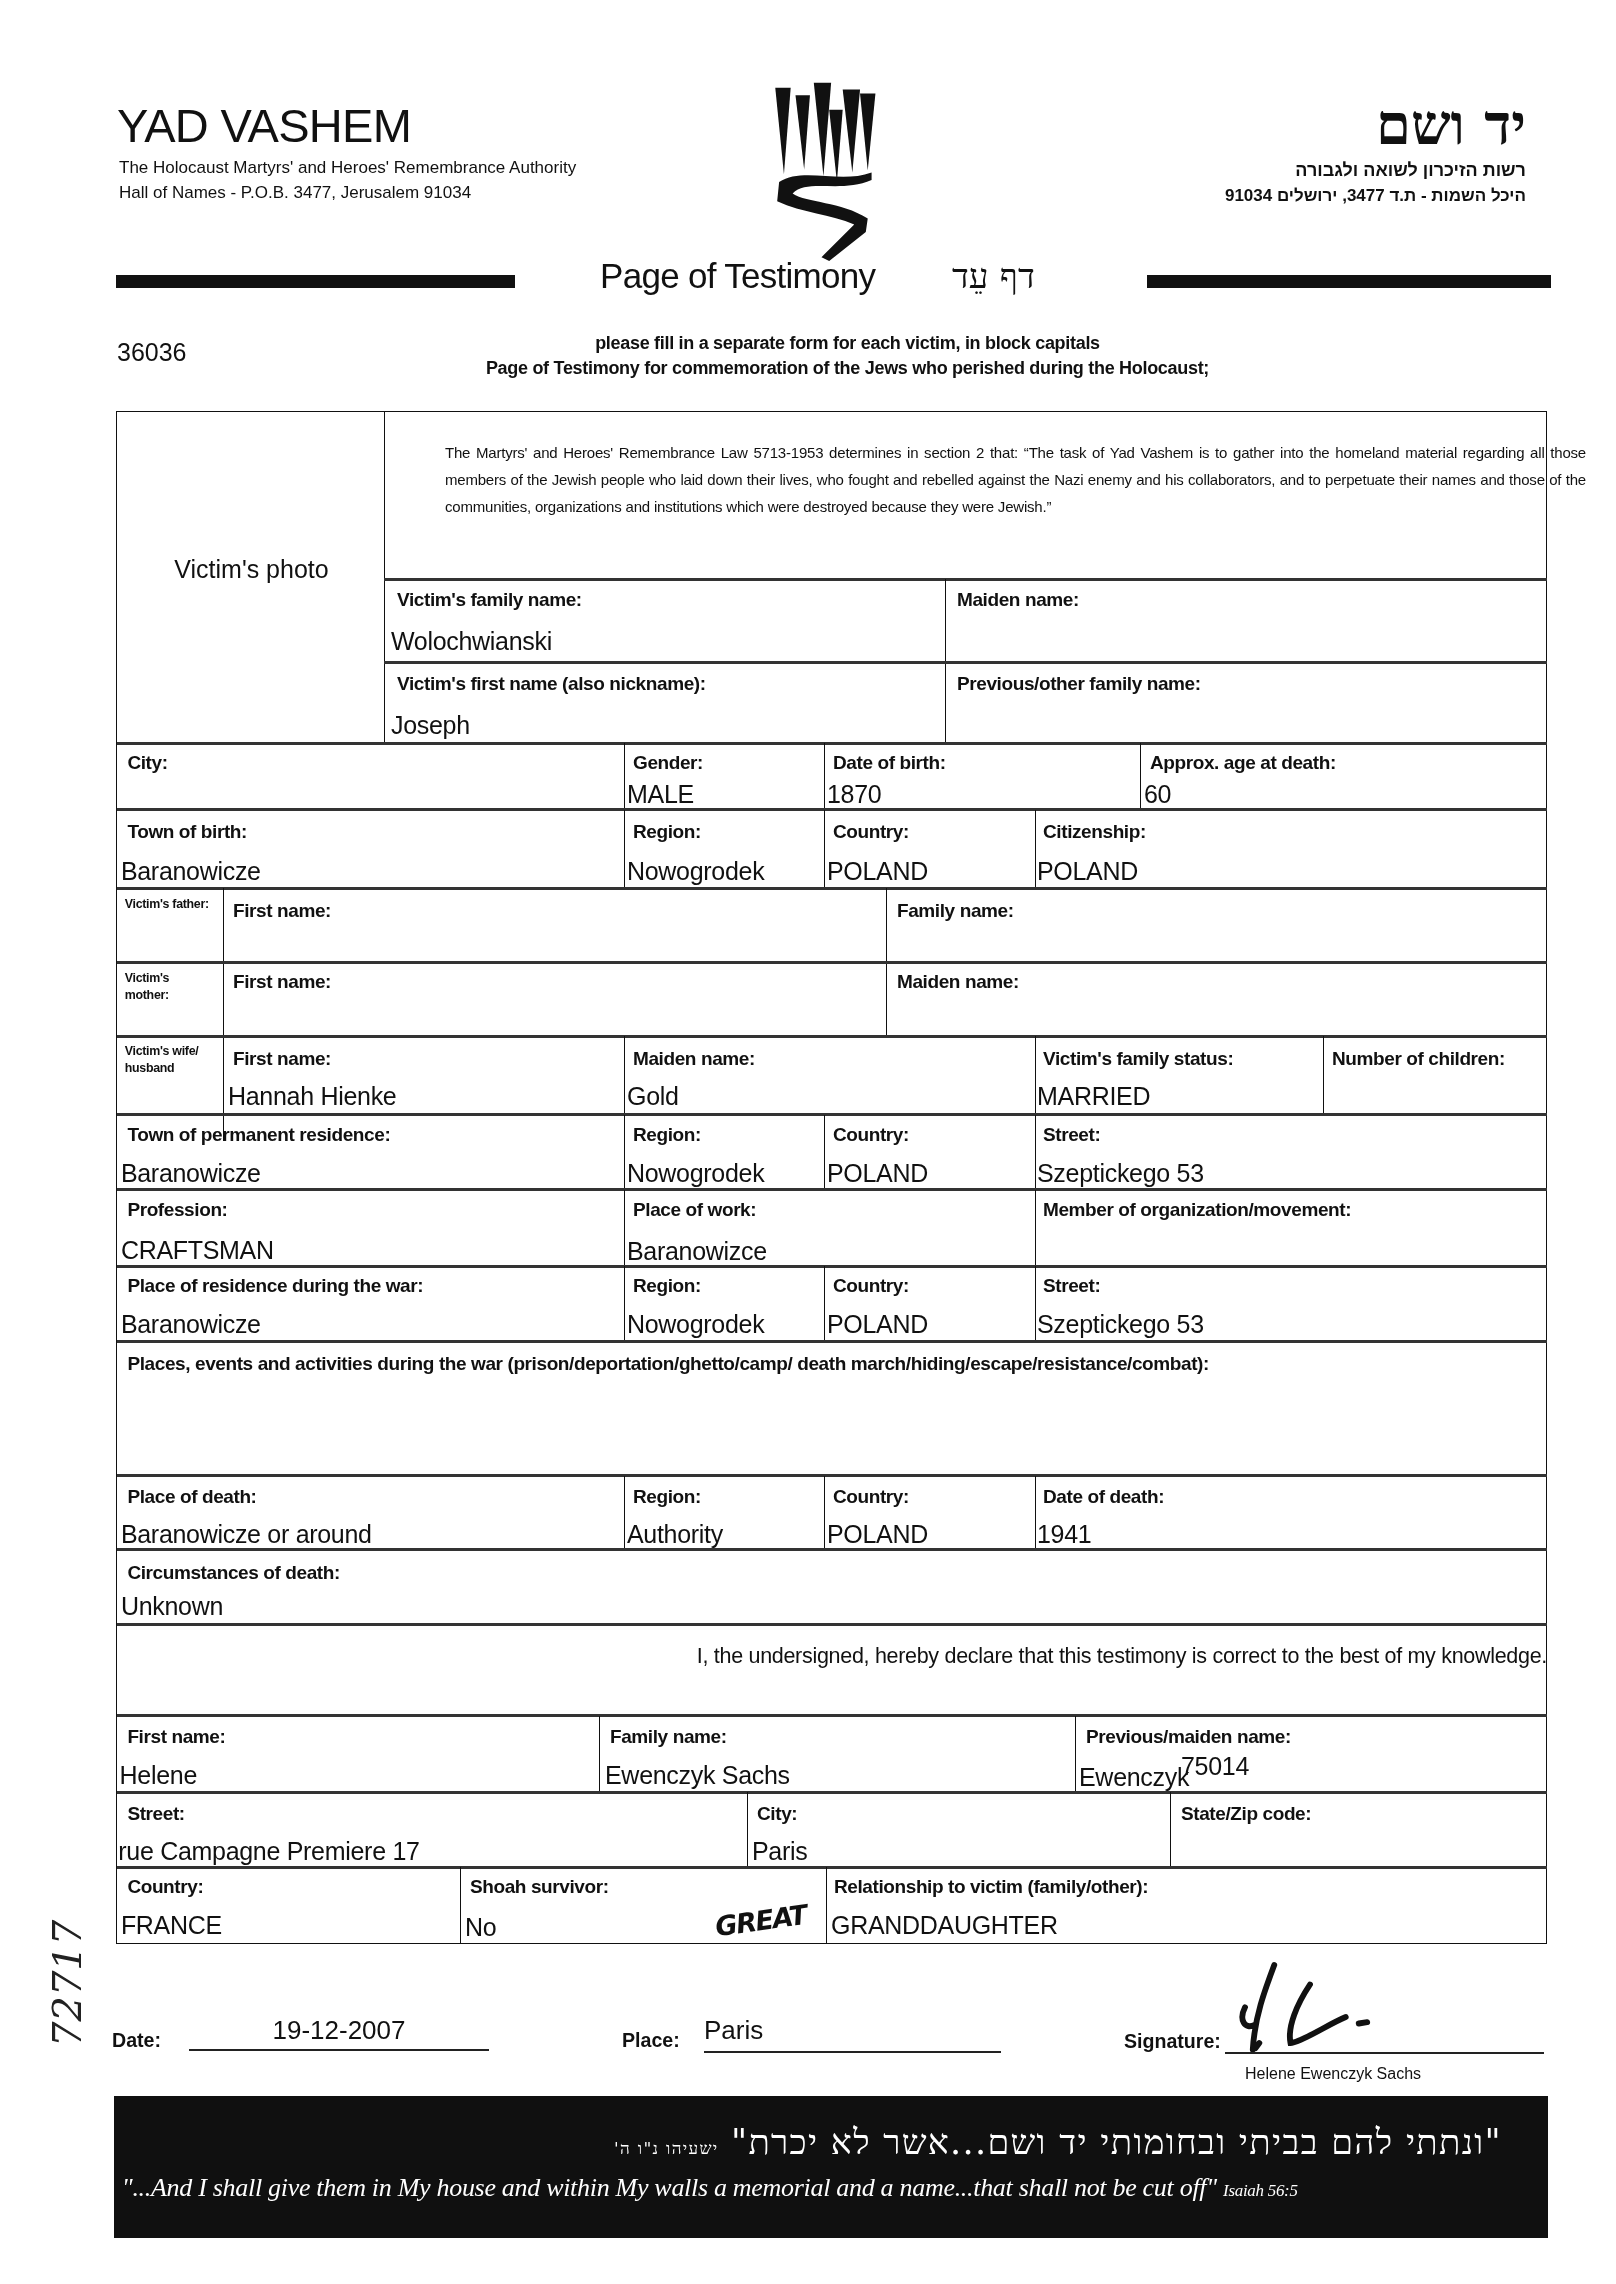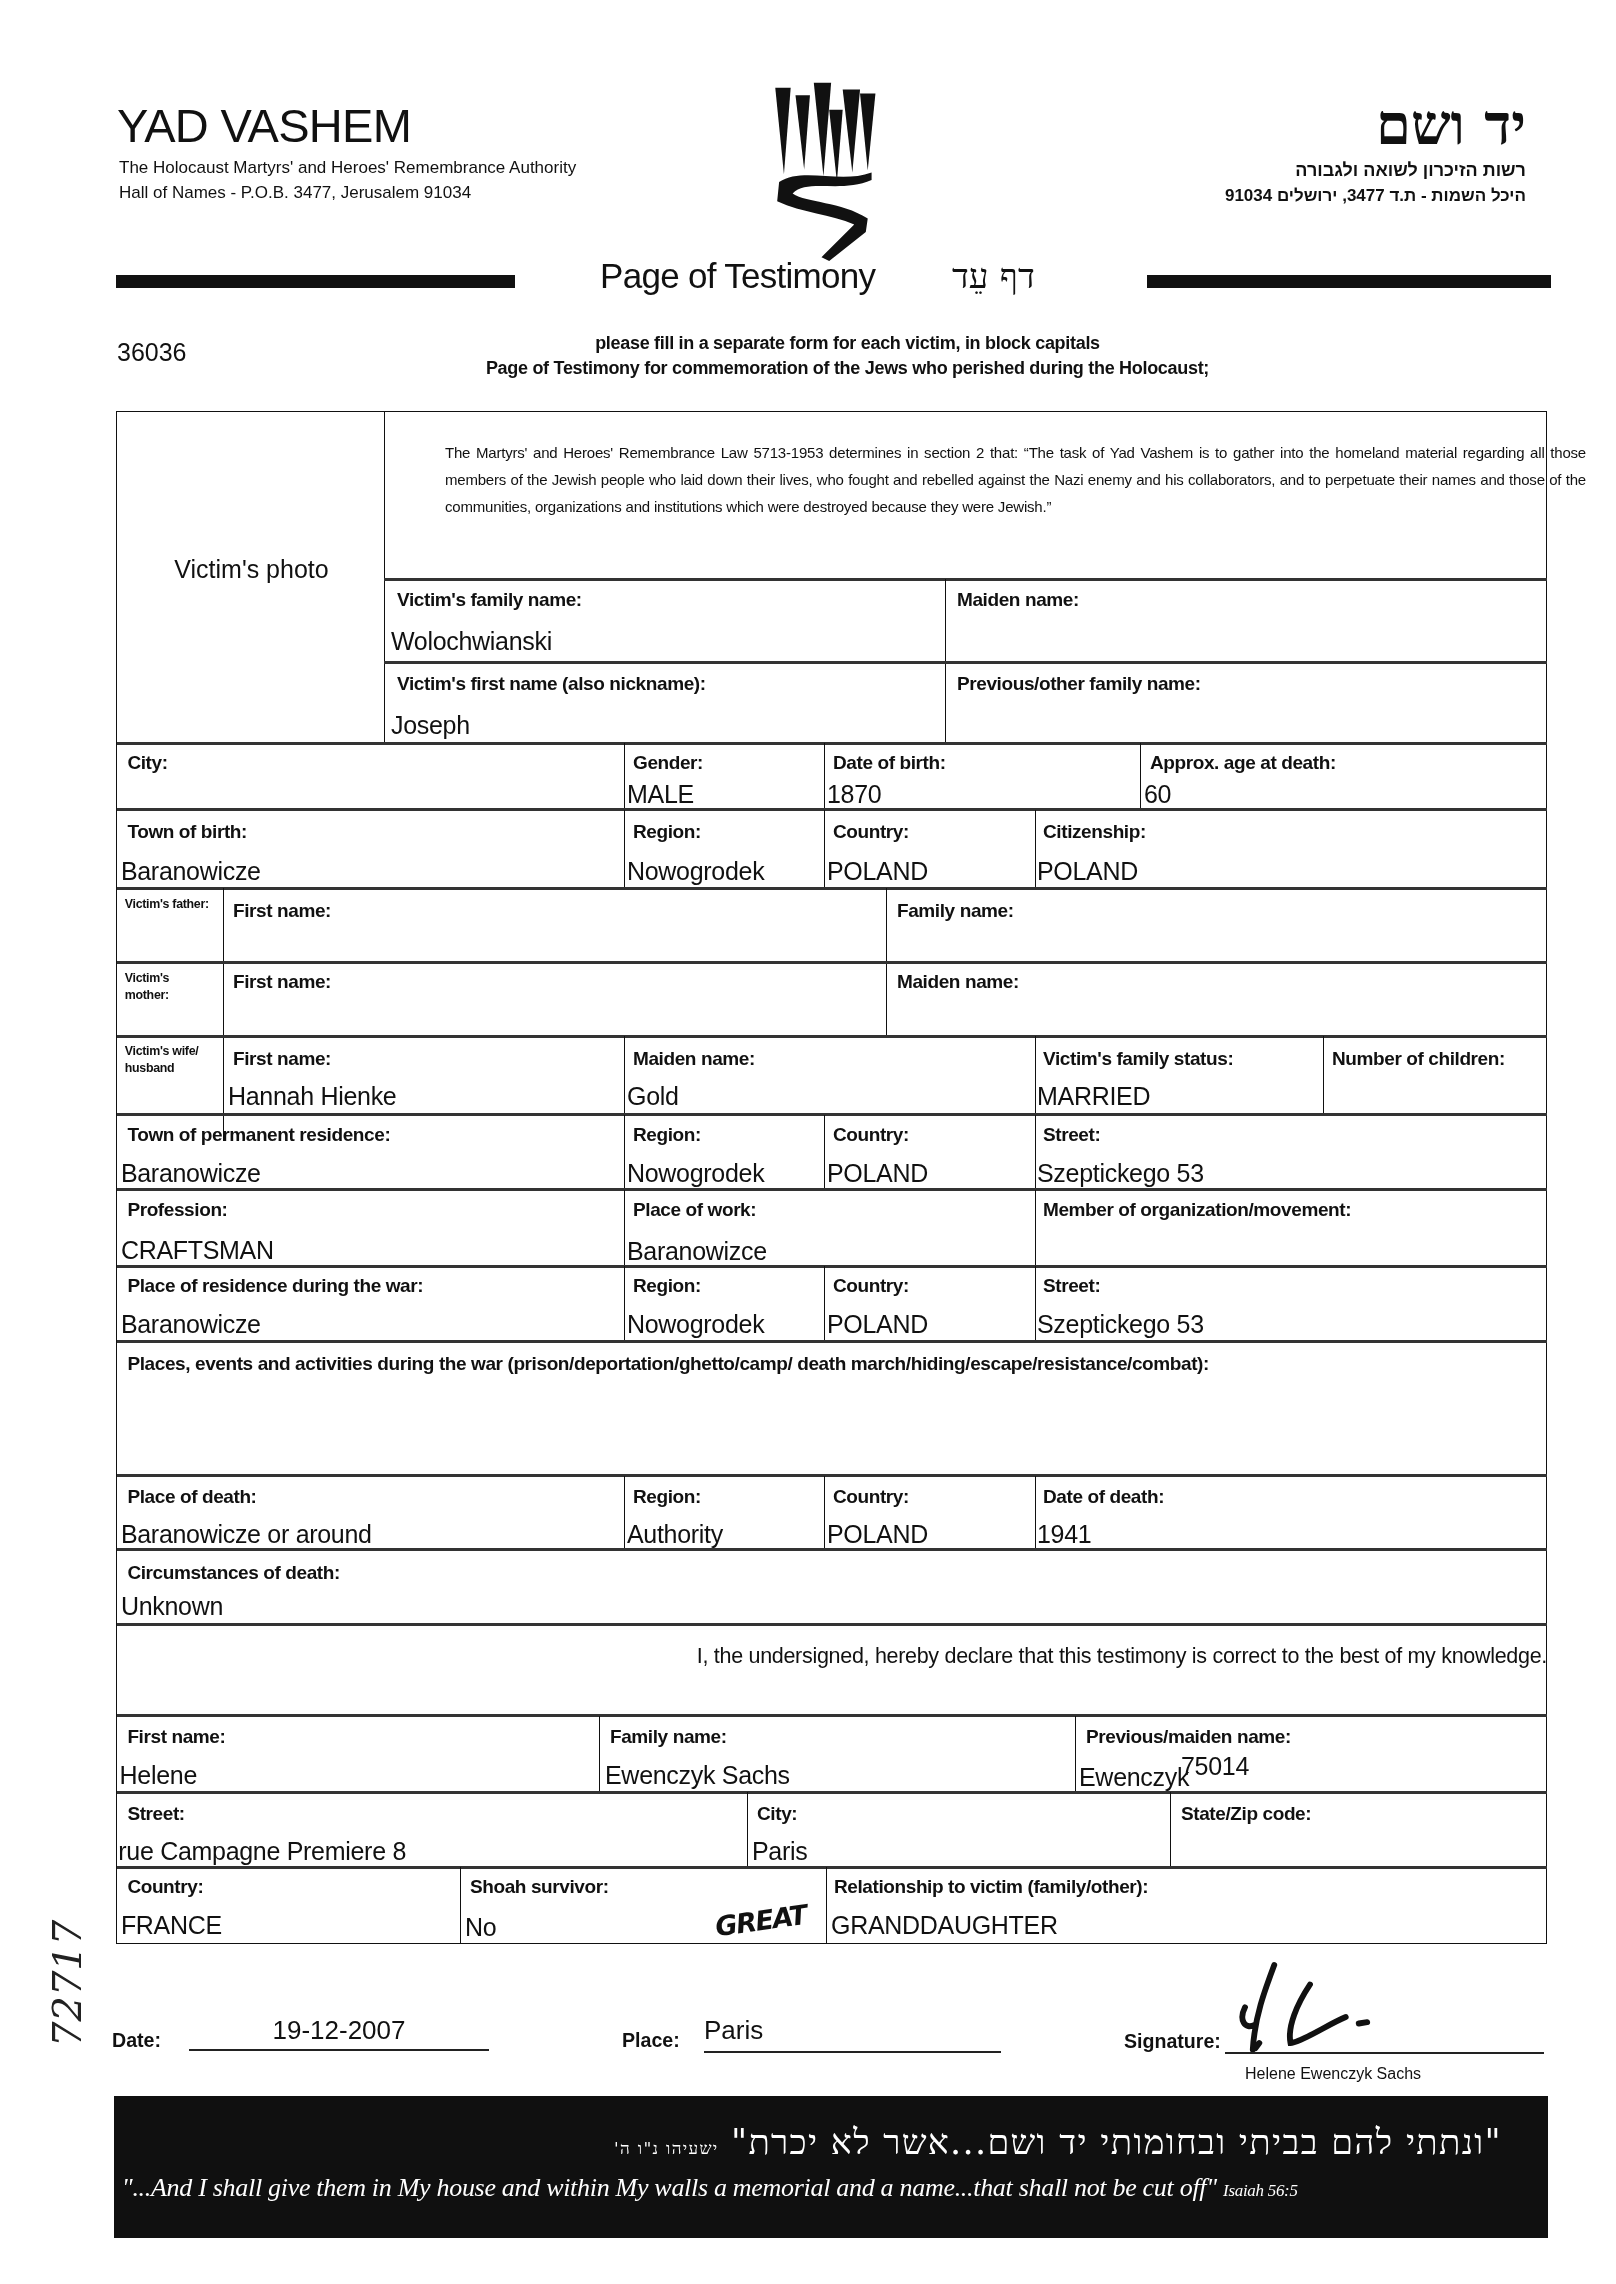--- a/index.html
+++ b/index.html
@@ -235,21 +235,21 @@
   <div class="val" style="left:2.6px; top:1349px;">Helene</div>
   <div class="lbl" style="left:493px; top:1314px;">Family name:</div>
   <div class="val" style="left:488px; top:1349px;">Ewenczyk Sachs</div>
   <div class="lbl" style="left:969px; top:1314px;">Previous/maiden name:</div>
   <div class="val" style="left:962px; top:1351px;">Ewenczyk</div>
 
   <div class="hline" style="left:0; top:1379px; width:1430px;"></div>
   <div class="vline" style="left:630px; top:1380px; height:75px;"></div>
   <div class="vline" style="left:1053px; top:1380px; height:75px;"></div>
   <div class="lbl" style="left:10.4px; top:1391px;">Street:</div>
-  <div class="val" style="left:1.3px; top:1425px;">rue Campagne Premiere 8</div>
+  <div class="val" style="left:1.3px; top:1425px;">rue Campagne Premiere 17</div>
   <div class="lbl" style="left:640px; top:1391px;">City:</div>
   <div class="val" style="left:635px; top:1425px;">Paris</div>
   <div class="lbl" style="left:1064px; top:1391px;">State/Zip code:</div>
   <div class="val" style="left:1064px; top:1340px;">75014</div>
 
   <div class="hline" style="left:0; top:1454px; width:1430px;"></div>
   <div class="vline" style="left:343px; top:1455px; height:77px;"></div>
   <div class="vline" style="left:709px; top:1455px; height:77px;"></div>
   <div class="lbl" style="left:10.4px; top:1464px;">Country:</div>
   <div class="val" style="left:3.9px; top:1499px;">FRANCE</div>

